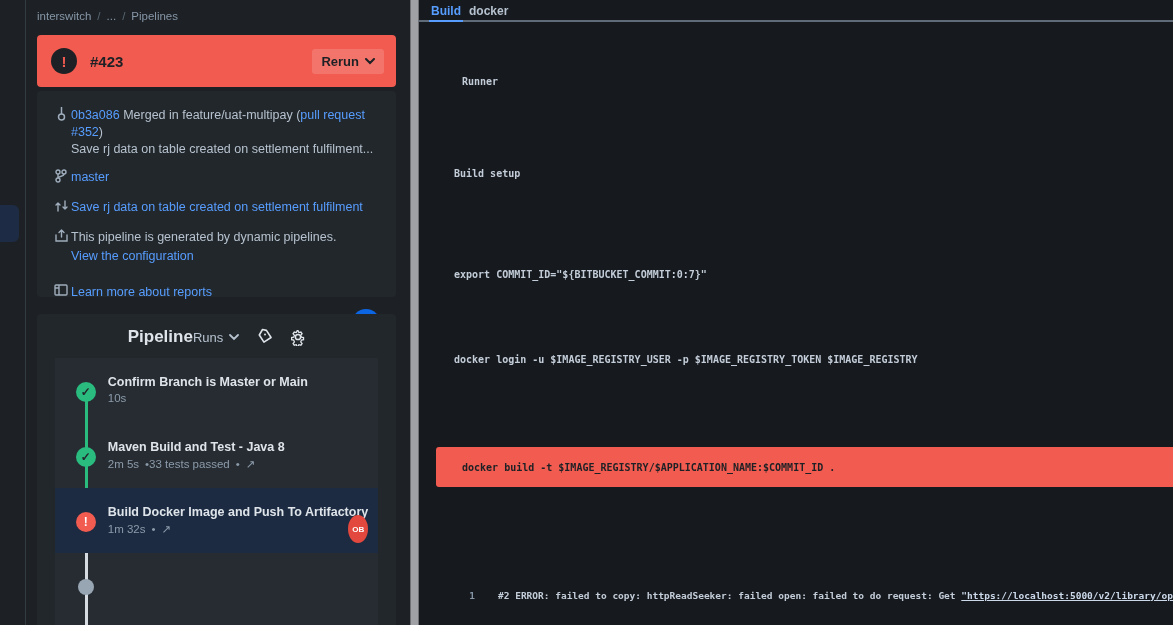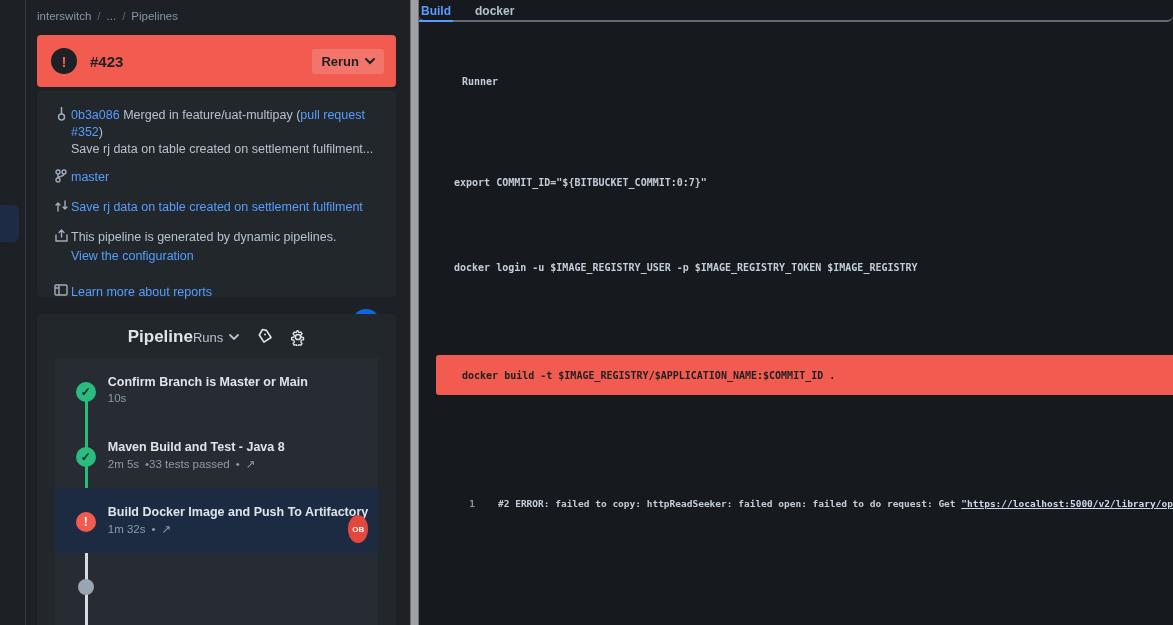--- a/index.html
+++ b/index.html
@@ -58,21 +58,21 @@
   .step:first-child .step-body { padding-top:21px; }
   .step-name { font-size:12.5px; font-weight:600; color:#dee4ea; white-space:nowrap; }
   .step-meta { font-size:11.5px; color:#8c9bab; margin-top:3px; display:flex; gap:6px; align-items:center; }
   .ob-badge { position:absolute; right:10px; bottom:10px; width:20px; height:28px; border-radius:50%; background:#e2483d; color:#fff; font-size:8px; font-weight:bold; display:flex; align-items:center; justify-content:center; }
 
   
   .v-bar { width:9px; flex:0 0 9px; background:#9fa1a4; border-left:1px solid #6f7174; border-right:1px solid #6f7174; cursor:pointer; }
 
   
   .right-panel { flex:1 1 auto; background:#16191d; overflow:hidden; display:flex; flex-direction:column; font-family:"DejaVu Sans Mono", monospace; }
-  .tabs { height:22px; border-bottom:2px solid #5f6b79; display:flex; gap:20px; font-family:"Liberation Sans", sans-serif; flex:0 0 auto;border-radius:6px; }
+  .tabs { height:22px; border-bottom:2px solid #5f6b79; display:flex; gap:4px; padding-left:10px; font-family:"Liberation Sans", sans-serif; flex:0 0 auto; }
   .tab { font-size:12px; font-weight:600; color:#b6c2cf; padding:4px 2px; cursor:pointer; border-bottom:2px solid transparent; margin-bottom:-2px; background:none; border-top:none; border-left:none; border-right:none; font-family:inherit; }
   .tab.active { color:#579dff; border-bottom-color:#579dff; }
 
   .log { position:relative; flex:1 1 auto; white-space:pre; }
   .sec-hd { font-size:10px; font-weight:bold; color:#c3cdd9; padding-left:35px; cursor:pointer; }
   .sec-runner { margin-top:16px;margin-left:8px; }
   .sec-setup { margin-top:43px; }
   .cmd { font-size:10px; font-weight:bold; color:#c3cdd9; padding-left:35px; cursor:pointer; }
   .cmd1 { margin-top:33px; }
   .cmd2 { margin-top:36px; }
@@ -266,20 +266,21 @@
 <div class="v-bar"></div>
 
 <div class="right-panel">
   <div class="tabs">
     <button class="tab active">Build</button>
     <button class="tab">docker</button>
   </div>
 
   <div class="log">
     <div class="sec-hd sec-runner">Runner</div>
+    <div class="sec-hd sec-setup">Build setup</div>
 
     <div class="cmd cmd1">export COMMIT_ID="${BITBUCKET_COMMIT:0:7}"</div>
     <div class="cmd cmd2">docker login -u $IMAGE_REGISTRY_USER -p $IMAGE_REGISTRY_TOKEN $IMAGE_REGISTRY</div>
 
     <div class="cmd-failed">
       <span>docker build -t $IMAGE_REGISTRY/$APPLICATION_NAME:$COMMIT_ID .</span>
     </div>
 
     <div class="loglines">
       <div class="log-line"><span class="ln">1</span><span class="lt"><span>#2 ERROR: failed to copy: httpReadSeeker: failed open: failed to do request: Get </span><span class="loglink">"https://localhost:5000/v2/library/openjdk</span></span></div>

